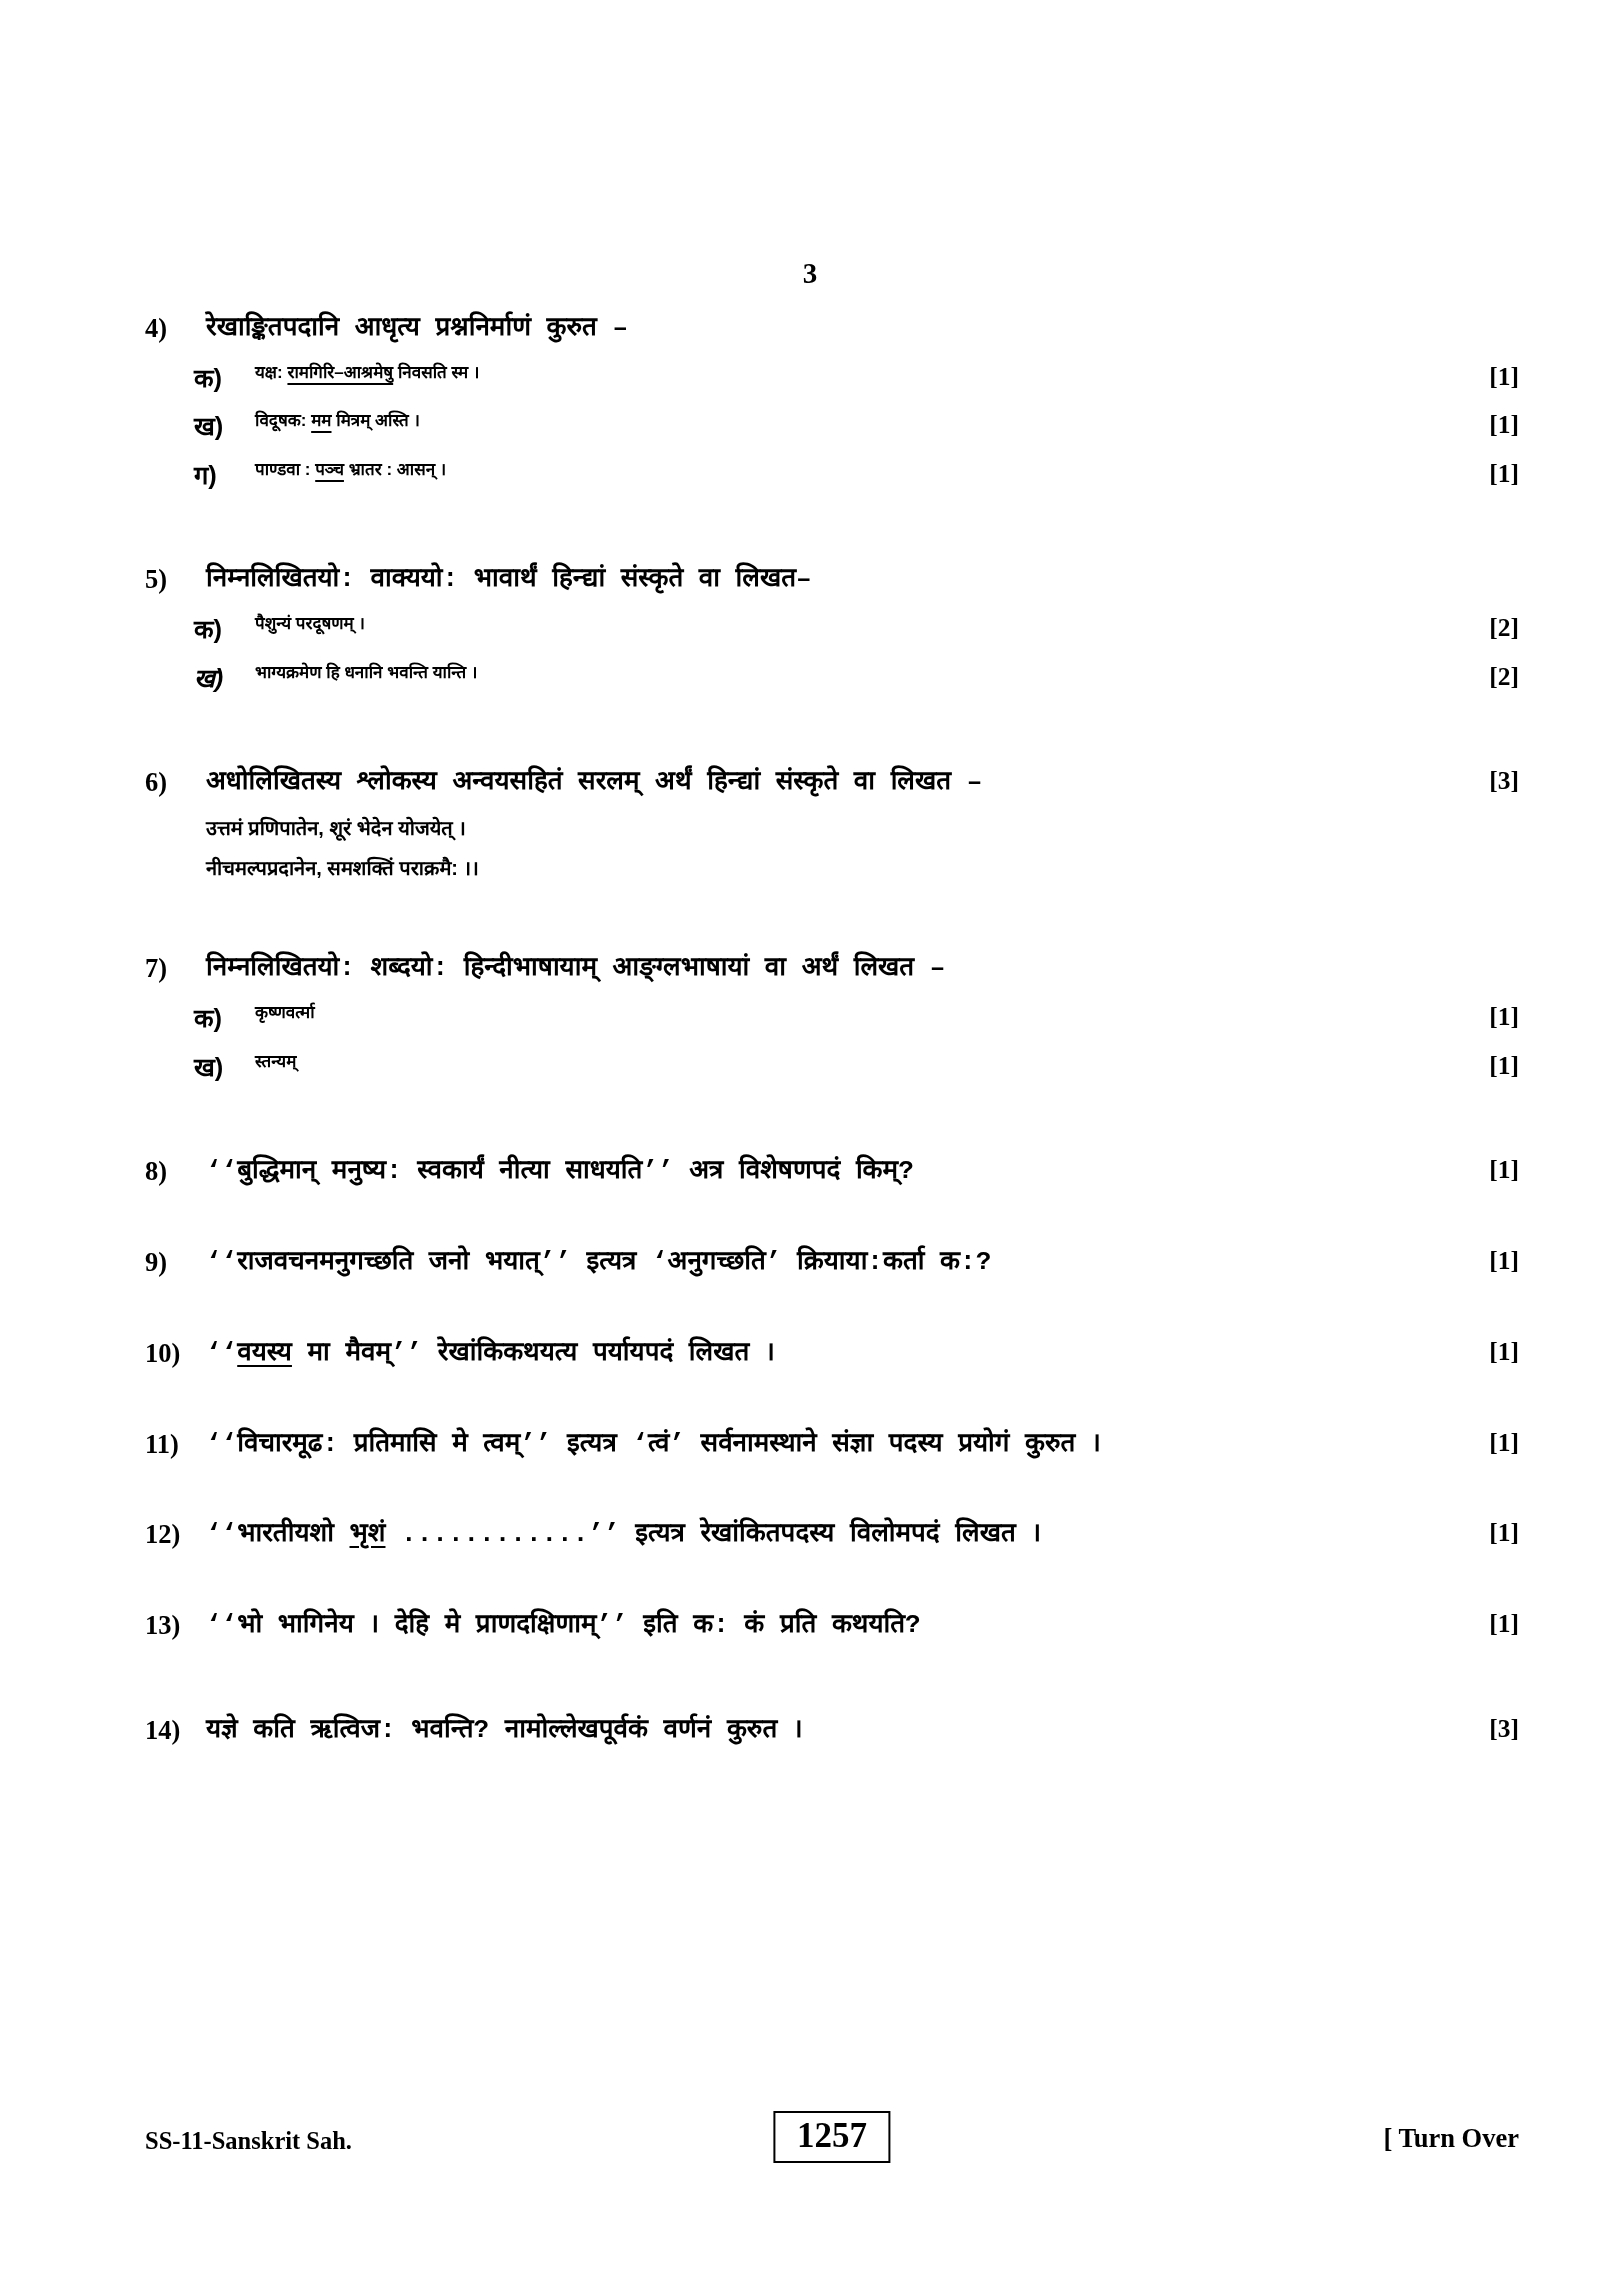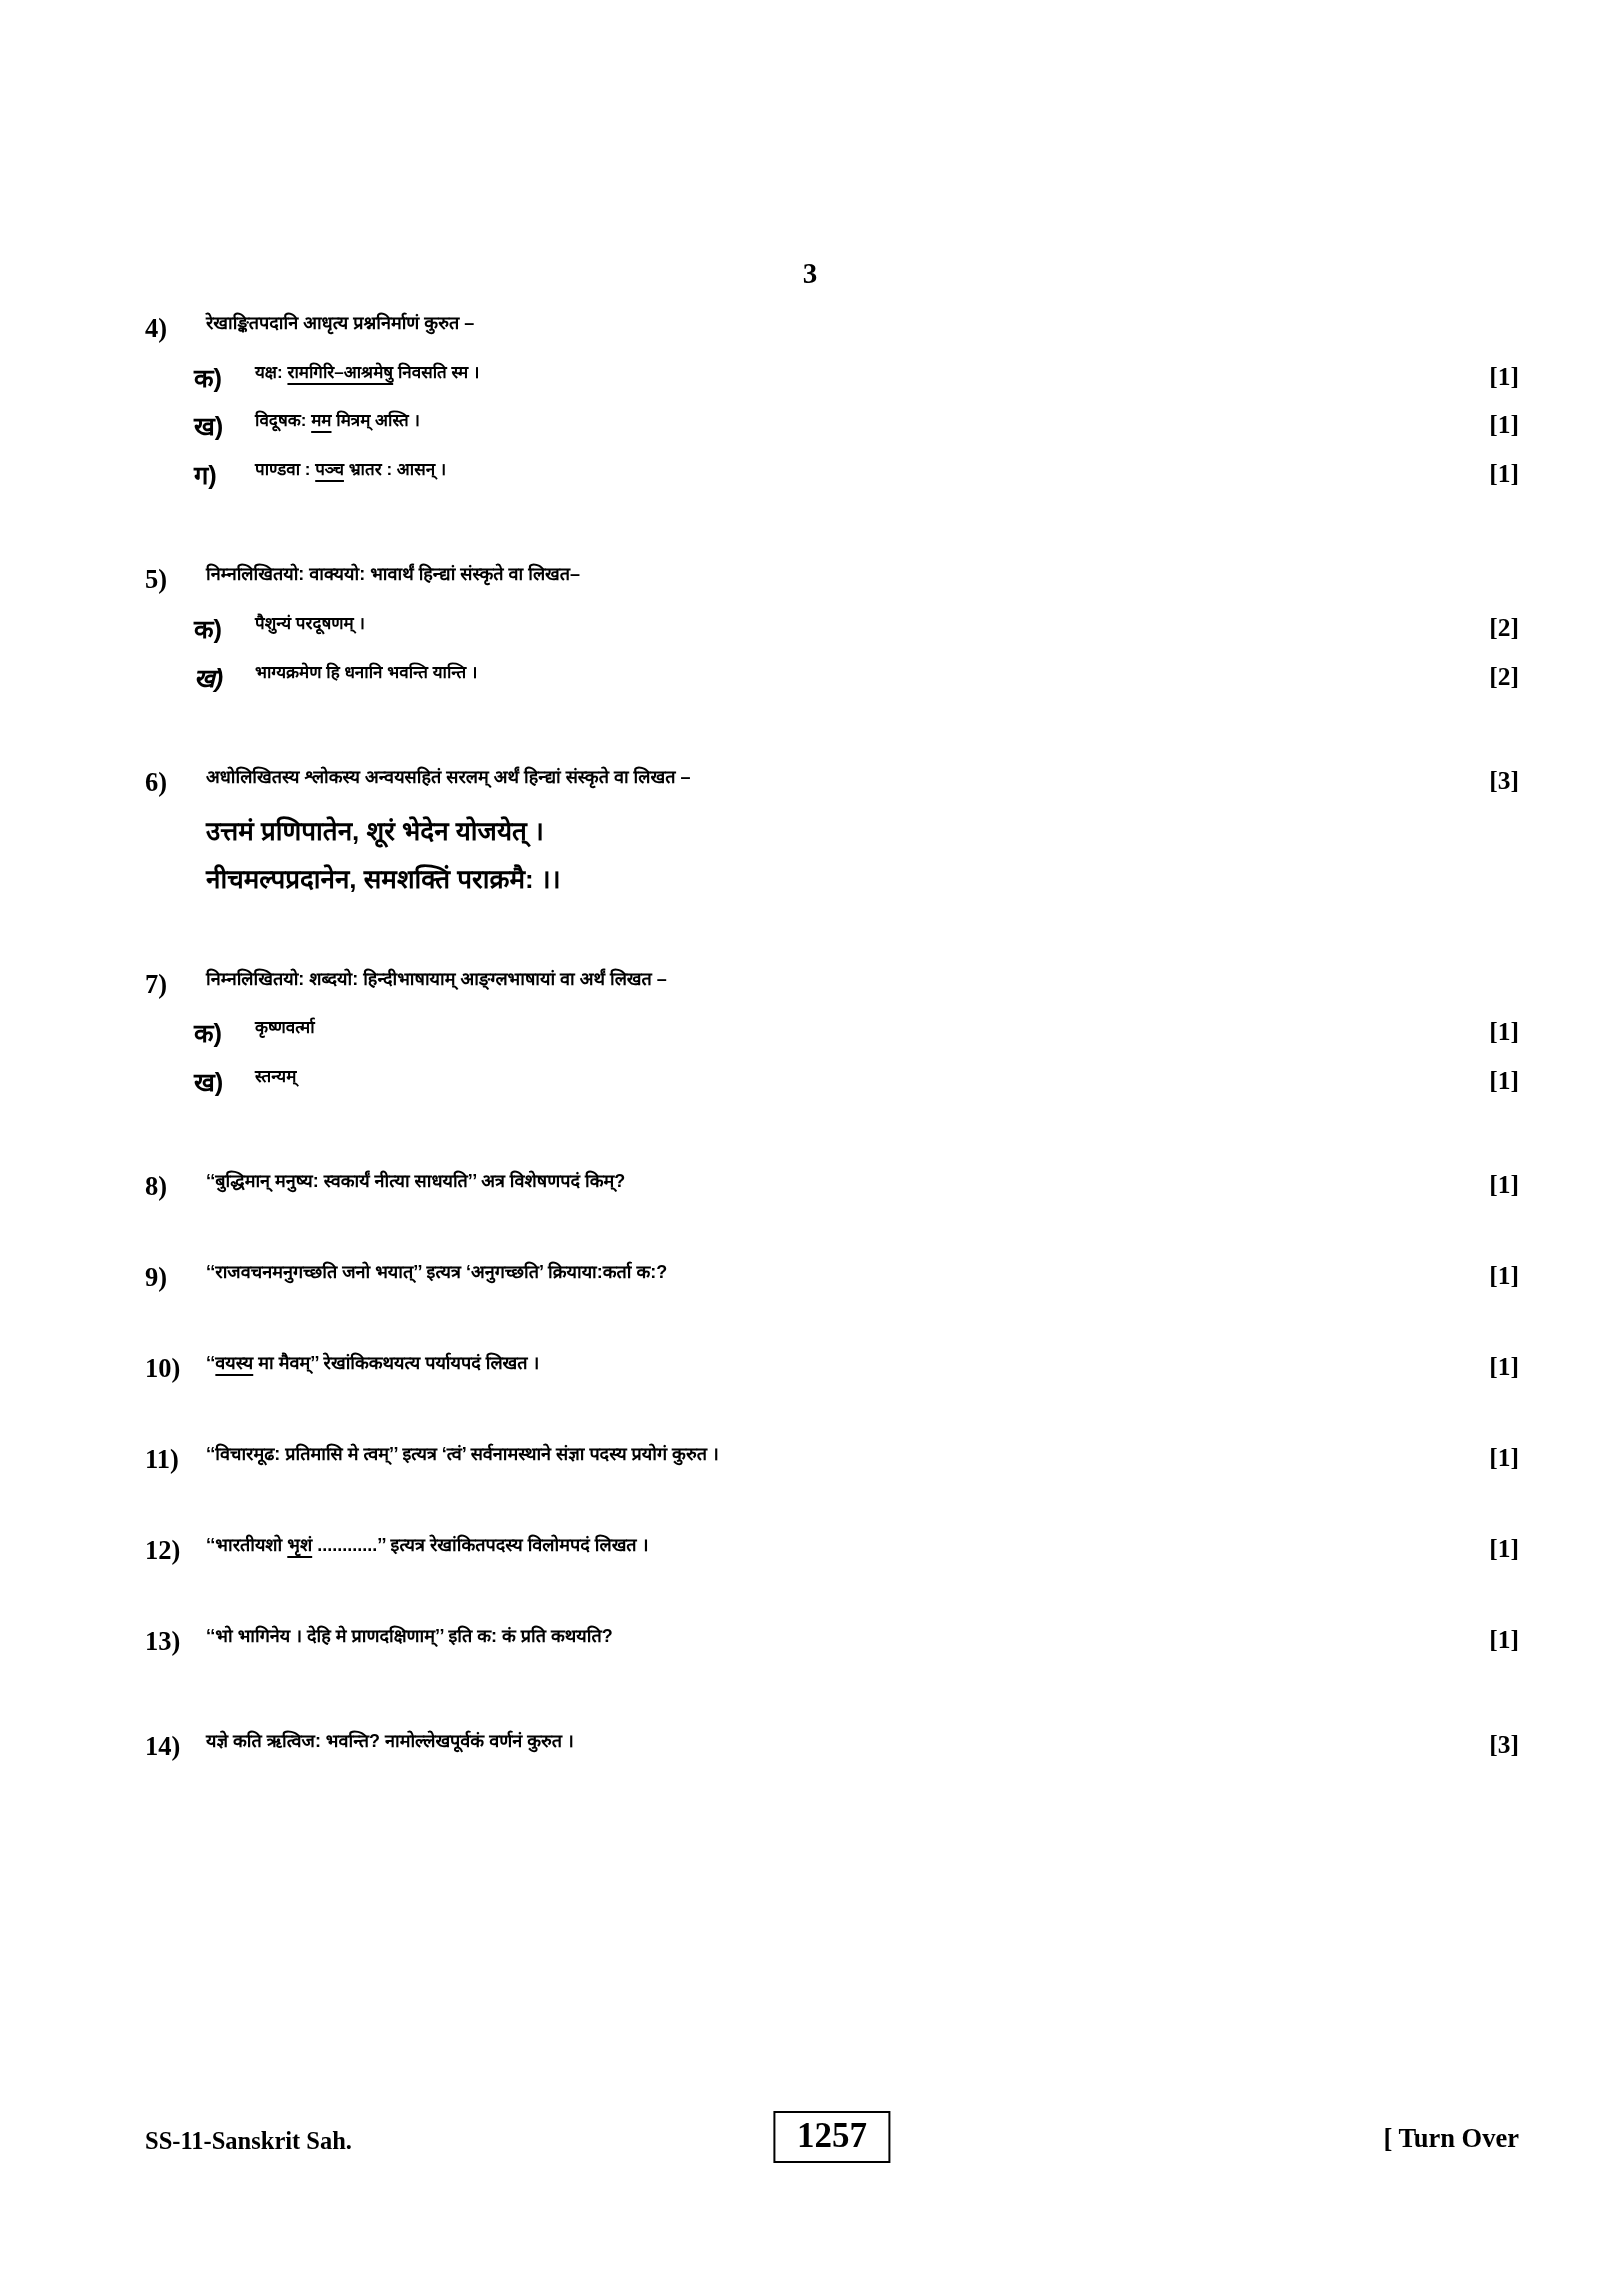--- a/index.html
+++ b/index.html
@@ -57,23 +57,23 @@
     font-size: 26.5px;
     font-weight: bold;
     font-family: "Liberation Serif", serif;
     line-height: 1.28;
     white-space: nowrap;
   }
   .q-num.wide { width: 61px; }
 
   .q-text {
     flex: 1 1 auto;
-    font-size: 18px;
+    font-size: 26px;
     line-height: 1.30;
-    font-family: Liberation Sans, sans-serif;
+    font-family: Liberation Mono, monospace;
     font-weight: 600;
     padding-right: 29px;
   }
   .marks {
     position: absolute;
     right: -41px;
     top: 0;
     font-size: 25.5px;
     font-weight: bold;
     font-family: "Liberation Serif", serif;
@@ -107,21 +107,21 @@
     font-family: "Liberation Sans", "DejaVu Sans", sans-serif;
     font-weight: 600;
     padding-right: 29px;
   }
   .sub-row .marks {
     right: -41px;
   }
 
   
   .verse-line {
-    font-size: 26px;
+    font-size: 20px;
     line-height: 1.30;
     font-family: "Liberation Sans", "DejaVu Sans", sans-serif;
     font-weight: 600;
     margin-top: 14.7px;
     padding-left: 61px;
   }
 
   u.ul {
     text-decoration: underline;
     text-underline-offset: 4.9px;

